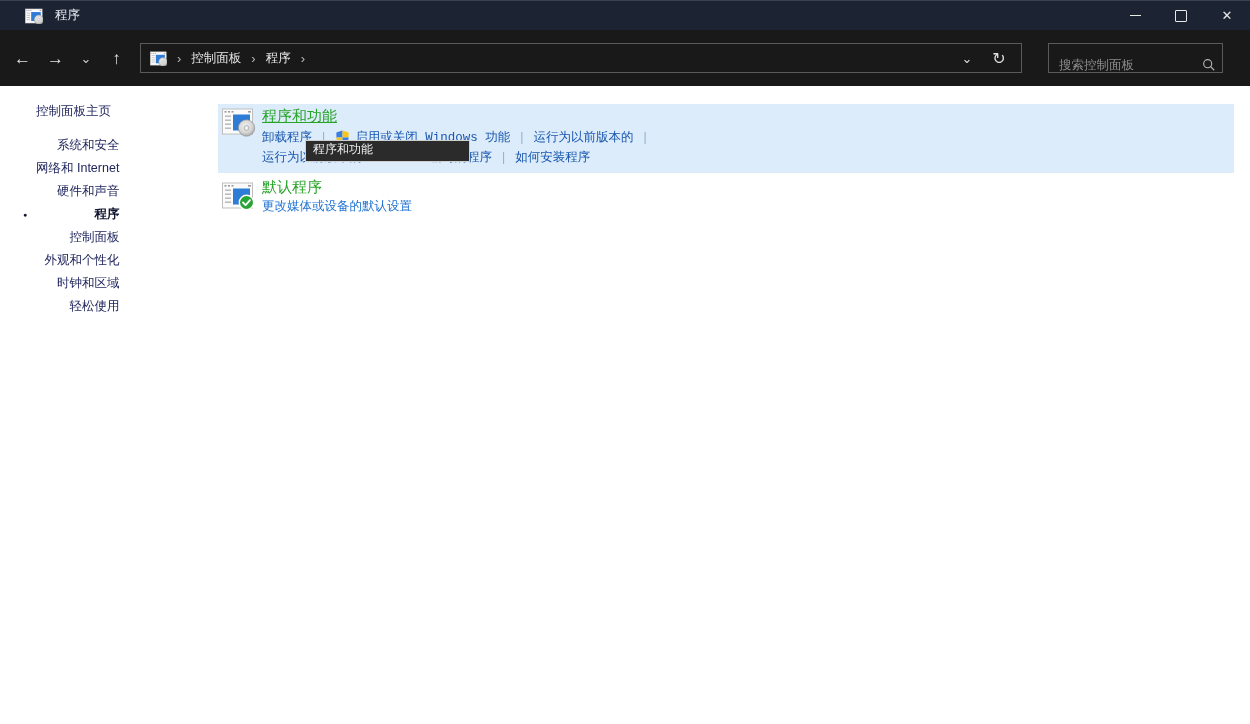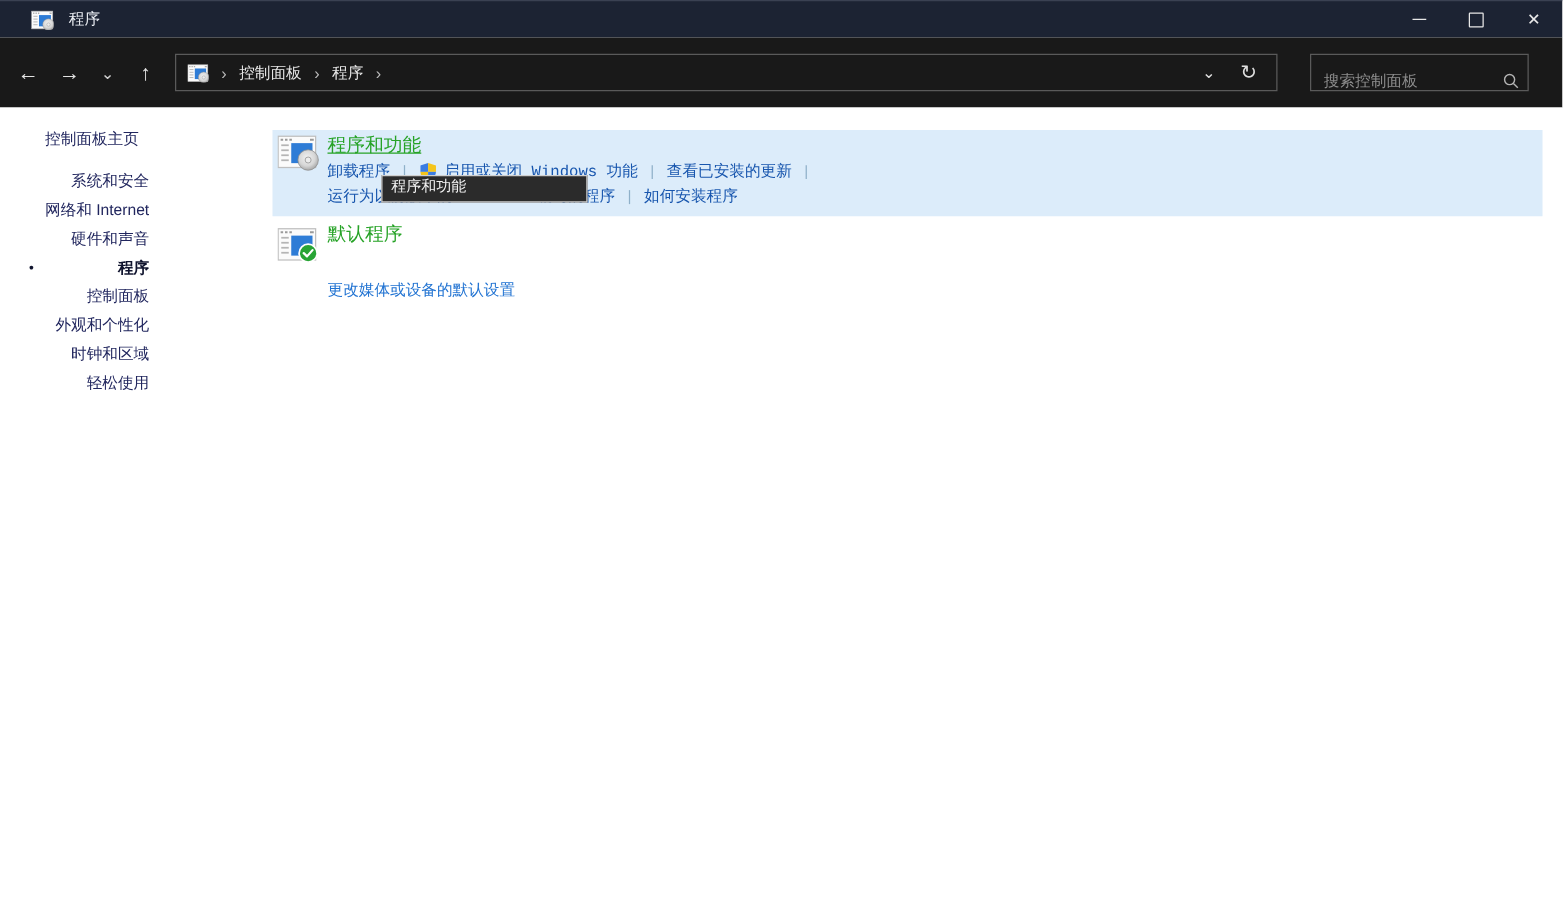--- a/index.html
+++ b/index.html
@@ -50,21 +50,21 @@
   .icon32.i2{left:4px;top:95px;}
   .cat{font-size:15px;color:#27a327;text-decoration:none;position:absolute;cursor:pointer;white-space:nowrap;}
   .cat.hovered{text-decoration:underline;}
   .cat.c1{left:44px;top:21px;}
   .cat.c2{left:44px;top:92px;}
   .tasks{position:absolute;font-size:12.5px;white-space:nowrap;display:flex;align-items:center;}
   .tasks.r1{left:44px;top:43px;}
   .tasks.r2{left:44px;top:63px;}
   .tasks.r3{left:44px;top:112px;}
   .task{color:#1856ae;text-decoration:none;cursor:pointer;}
-  .task.bright{color:#2173d2;margin-top:26px;}
+  .task.bright{color:#2173d2;}
   .sep{color:#8fb0c9;margin:0 8px;font-size:12px;}
   .shield{width:15px;height:15px;display:inline-flex;margin-right:5px;}
 
   .tooltip{position:absolute;left:87px;top:54px;width:165px;box-sizing:border-box;background:#2b2b2b;border:1px solid #cfcfcf;color:#f2f2f2;font-size:12px;line-height:14.5px;padding:2px 7px 3px;z-index:5;}
 </style>
 </head>
 <body>
 
 <svg width="0" height="0" style="position:absolute">
   <defs>
@@ -192,21 +192,21 @@
             <g clip-path="url(#shieldclip)">
               <rect x="0" y="0" width="7.5" height="7.75" fill="#3b7de3"></rect>
               <rect x="7.5" y="0" width="7.5" height="7.75" fill="#f5c51c"></rect>
               <rect x="0" y="7.75" width="7.5" height="7.75" fill="#f5c51c"></rect>
               <rect x="7.5" y="7.75" width="7.5" height="7.75" fill="#3b7de3"></rect>
             </g>
           </svg>
         </span>
         <a class="task">启用或关闭 Windows 功能</a>
         <span class="sep">|</span>
-        <a class="task">查看已安装的更新</a>
+        <a class="task">运行为以前版本的</a>
         <span class="sep">|</span>
       </div>
 
       <div class="tasks r2">
         <a class="task">运行为以前版本的 Windows 编写的程序</a>
         <span class="sep">|</span>
         <a class="task">如何安装程序</a>
       </div>
 
       <span class="icon32 i2">

